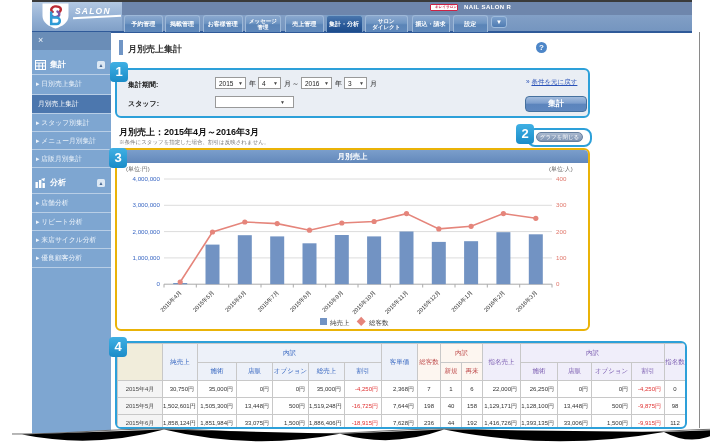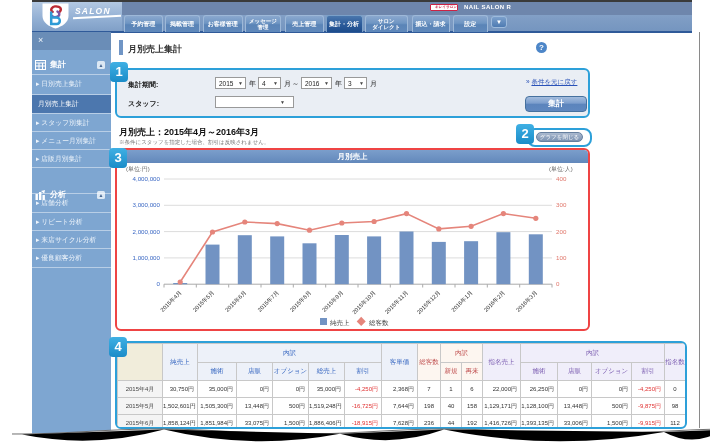--- a/index.html
+++ b/index.html
@@ -62,21 +62,21 @@
 <div class="abs sep" style="top:94px;"></div>
 <div class="abs sitem son" style="top:95px;">月別売上集計</div>
 <div class="abs sep" style="top:112.5px;"></div>
 <div class="abs sitem" style="top:113.5px;">▸ スタッフ別集計</div>
 <div class="abs sep" style="top:130.5px;"></div>
 <div class="abs sitem" style="top:131.5px;">▸ メニュー月別集計</div>
 <div class="abs sep" style="top:149px;"></div>
 <div class="abs sitem" style="top:150px;">▸ 店販月別集計</div>
 <div class="abs sep" style="top:167px;"></div>
 
-<div class="abs sechdr" style="top:174px;margin-top:12px;">
+<div class="abs sechdr" style="top:174px;">
   <svg width="11" height="10" viewBox="0 0 11 10" style="margin-right:4px;">
         <rect x="0.5" y="4" width="2.4" height="6" fill="#fff"></rect>
         <rect x="4" y="2" width="2.4" height="8" fill="#fff"></rect>
         <rect x="7.5" y="5" width="2.4" height="5" fill="#fff"></rect>
         <path d="M6 1 L10 0 L9.2 3.5 Z" fill="#fff"></path>
       </svg>
   <span>分析</span>
       <span class="cbox">▲</span>
 </div>
 <div class="abs sep" style="top:193px;"></div>
@@ -112,21 +112,21 @@
     </div>
 <div class="abs" style="left:514px;top:78px;font-size:6.5px;color:#2a52b8;"><span style="text-decoration:none;">» </span><span style="text-decoration:underline;">条件を元に戻す</span></div>
 <div class="abs" style="left:513px;top:96px;width:62px;height:16px;background:linear-gradient(180deg,#a3bcdd 0%,#7c9ecd 45%,#5b84bc 50%,#5f88c0 100%);border:1px solid #46719f;border-radius:4px;color:#fff;font-size:8px;font-weight:bold;text-align:center;line-height:14px;">集計</div>
 
 <div class="abs" style="left:107px;top:125.5px;font-size:9px;font-weight:bold;color:#111;">月別売上：2015年4月～2016年3月</div>
 <div class="abs" style="left:107px;top:139px;font-size:5.5px;color:#777;">※条件にスタッフを指定した場合、割引は反映されません。</div>
 
 <div class="abs" style="left:515px;top:128px;width:65px;height:19px;border:2px solid #2da0d9;border-radius:8px;"></div>
 <div class="abs" style="left:524px;top:131.5px;width:47px;height:10px;background:linear-gradient(180deg,#aab9cf,#7b92b2);border:1px solid #667f9f;border-radius:5px;color:#fff;font-size:5.5px;text-align:center;line-height:9px;white-space:nowrap;overflow:hidden;">グラフを閉じる</div>
 
-<div class="abs" style="left:103px;top:148px;width:475px;height:183px;background:#fff;border:2px solid #ef4444;border-radius:6px;overflow:hidden;">
+<div class="abs" style="left:103px;top:148px;width:475px;height:183px;background:#fff;border:2px solid #eab308;border-radius:6px;overflow:hidden;">
   <div style="position:absolute;left:0;top:0;width:100%;height:13px;background:linear-gradient(180deg,#7b9ecb,#6288bb);color:#fff;font-size:7.5px;font-weight:bold;text-align:center;line-height:13px;">月別売上</div>
 </div>
 <svg class="abs" style="left:104px;top:163px;" width="473" height="166" viewBox="0 0 473 166">
   <g stroke="#dcdcdc" stroke-width="1">
     <line x1="48" y1="16" x2="436" y2="16"></line>
     <line x1="48" y1="42.3" x2="436" y2="42.3"></line>
     <line x1="48" y1="68.6" x2="436" y2="68.6"></line>
     <line x1="48" y1="94.9" x2="436" y2="94.9"></line>
   </g>
   <line x1="48" y1="121.2" x2="436" y2="121.2" stroke="#aaa" stroke-width="1"></line>

